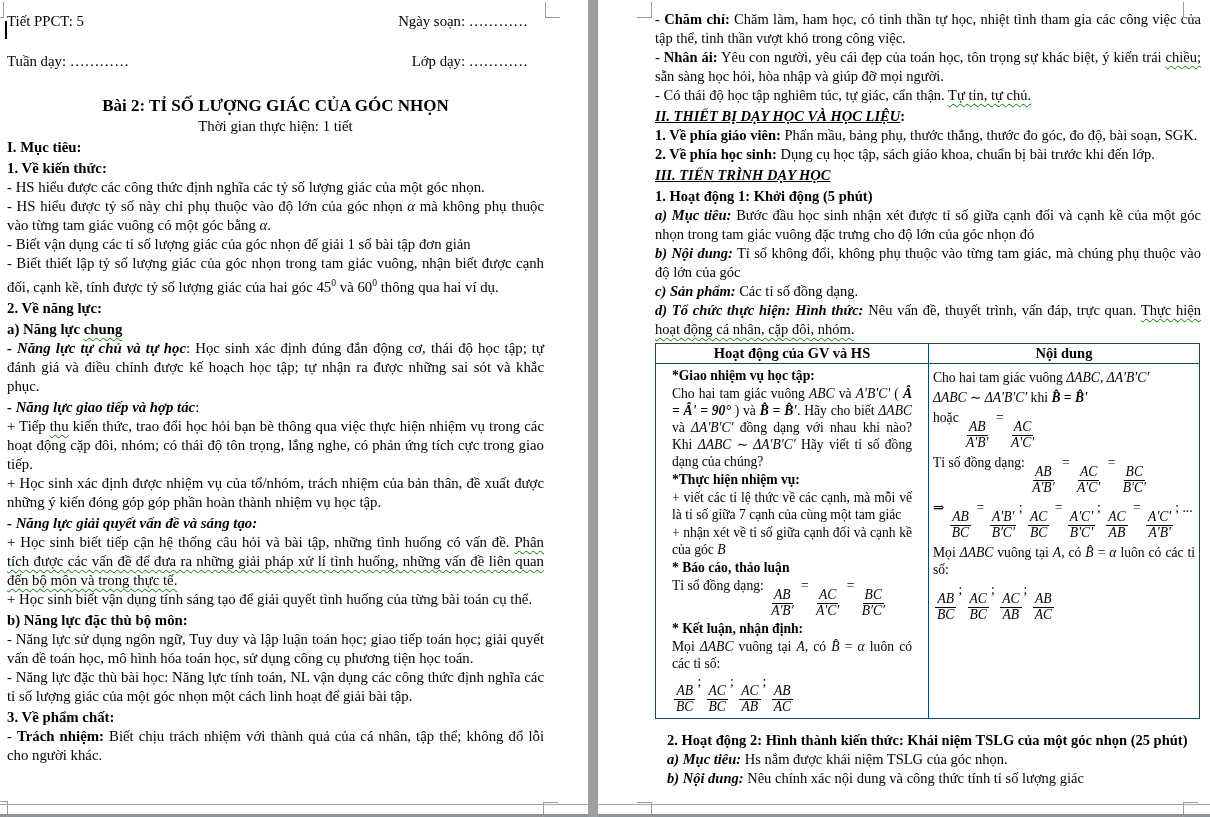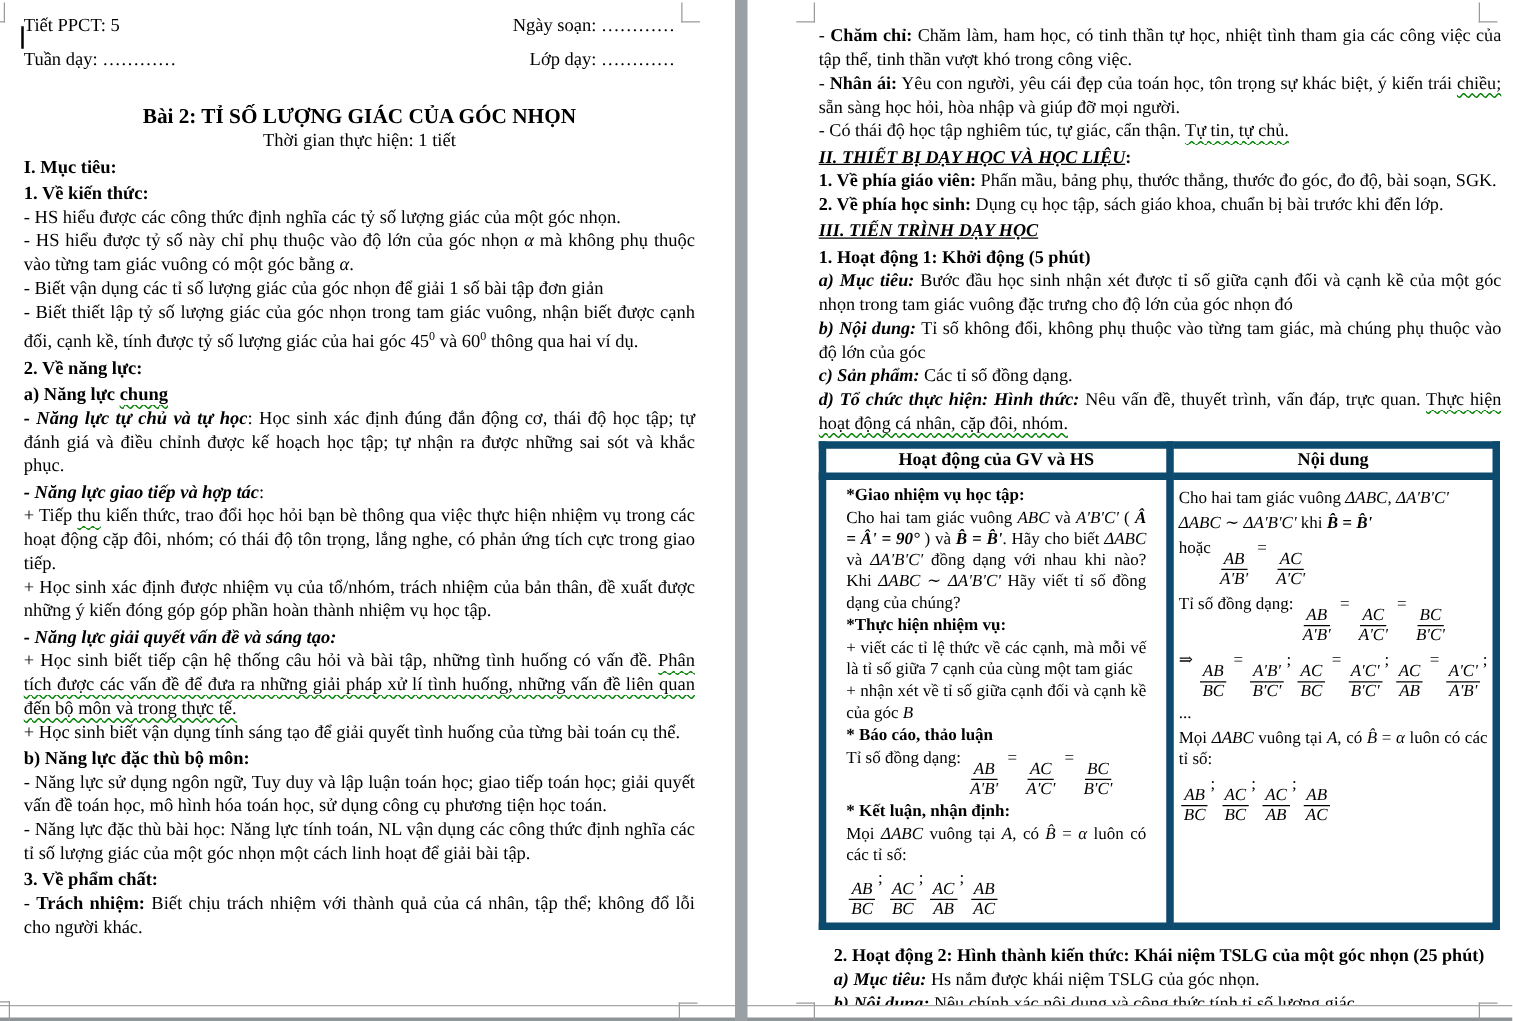--- a/index.html
+++ b/index.html
@@ -4,42 +4,42 @@
 <style>
   html,body{margin:0;padding:0;}
   body{
     width:1210px;height:817px;overflow:hidden;background:#ffffff;
     font-family:"Liberation Serif","DejaVu Serif",serif;color:#000;
   }
   .canvas{position:relative;width:1210px;height:817px;background:#fff;}
 
   
   .page{position:absolute;top:0;background:#fff;height:805px;overflow:hidden;}
-  .page1{left:12px;width:588px;}
+  .page1{left:0;width:588px;}
   .page2{left:598px;width:612px;}
   .content1{position:absolute;left:7px;top:12px;width:537px;font-size:14.8px;line-height:19px;}
-  .content2{position:absolute;left:57px;top:20px;width:546px;font-size:14.5px;line-height:19px;}
+  .content2{position:absolute;left:57px;top:10px;width:546px;font-size:14.5px;line-height:19px;}
 
   
   .divider{position:absolute;left:588px;top:0;width:10px;height:817px;background:#9aa0a4;z-index:5;}
   .hscroll{position:absolute;left:0;top:804px;width:1210px;height:13px;box-sizing:border-box;
     background:#fff;border-top:1px solid #a6a6a6;border-bottom:3px solid #8f9499;z-index:2;}
 
   
   .mk{position:absolute;width:14px;height:15px;z-index:3;}
   .mk.tl{border-right:1px solid #9b9b9b;border-bottom:1px solid #9b9b9b;}
   .mk.tr{border-left:1px solid #9b9b9b;border-bottom:1px solid #9b9b9b;}
   .mk.bl{border-right:1px solid #9b9b9b;border-top:1px solid #9b9b9b;}
   .mk.br{border-left:1px solid #9b9b9b;border-top:1px solid #9b9b9b;}
 
   .caret{position:absolute;left:5px;top:21px;width:2px;height:18px;background:#000;z-index:4;}
 
   
   .hdr-row{display:flex;justify-content:space-between;padding-right:16px;}
-  .hdr-row2{margin-top:8px;}
+  .hdr-row2{margin-top:21px;}
   .title-p{margin:25px 0 0 0;text-align:center;font-weight:bold;font-size:17px;}
   .subtitle-p{margin:2px 0 0 0;text-align:center;}
 
   
   p{margin:0;text-align:justify;}
   p.h{text-align:left;margin-top:2px;}
   .b{font-weight:bold;}
   .i{font-style:italic;}
   .m{font-style:italic;}
   .u{text-decoration:underline;font-style:italic;}
@@ -48,21 +48,21 @@
   sup{font-size:0.65em;}
 
   
   .frac{display:inline-flex;flex-direction:column;align-items:center;vertical-align:-9px;
         font-style:italic;margin:0 2px;line-height:1.1;}
   .frac .fn{border-bottom:1px solid #000;padding:0 2px;}
   .frac .fd{padding:0 2px;}
 
   
   table.gvhs{border-collapse:collapse;margin-top:4px;width:545px;font-size:13.6px;line-height:17px;}
-  table.gvhs th,table.gvhs td{border:6px solid #0c4a6e;vertical-align:top;}
+  table.gvhs th,table.gvhs td{border:1px solid #0c4a6e;vertical-align:top;}
   table.gvhs th{font-size:14.5px;padding:1px 2px;text-align:center;}
   table.gvhs td{padding:2px 4px;}
   td.c1{width:264px;}
   td.c2 p{margin:3px 0;}
   td.c1 p{margin:1px 12px;}
   .page2 .after-table{margin-top:12px;margin-left:12px;}
 </style>
 </head>
 <body>
 

